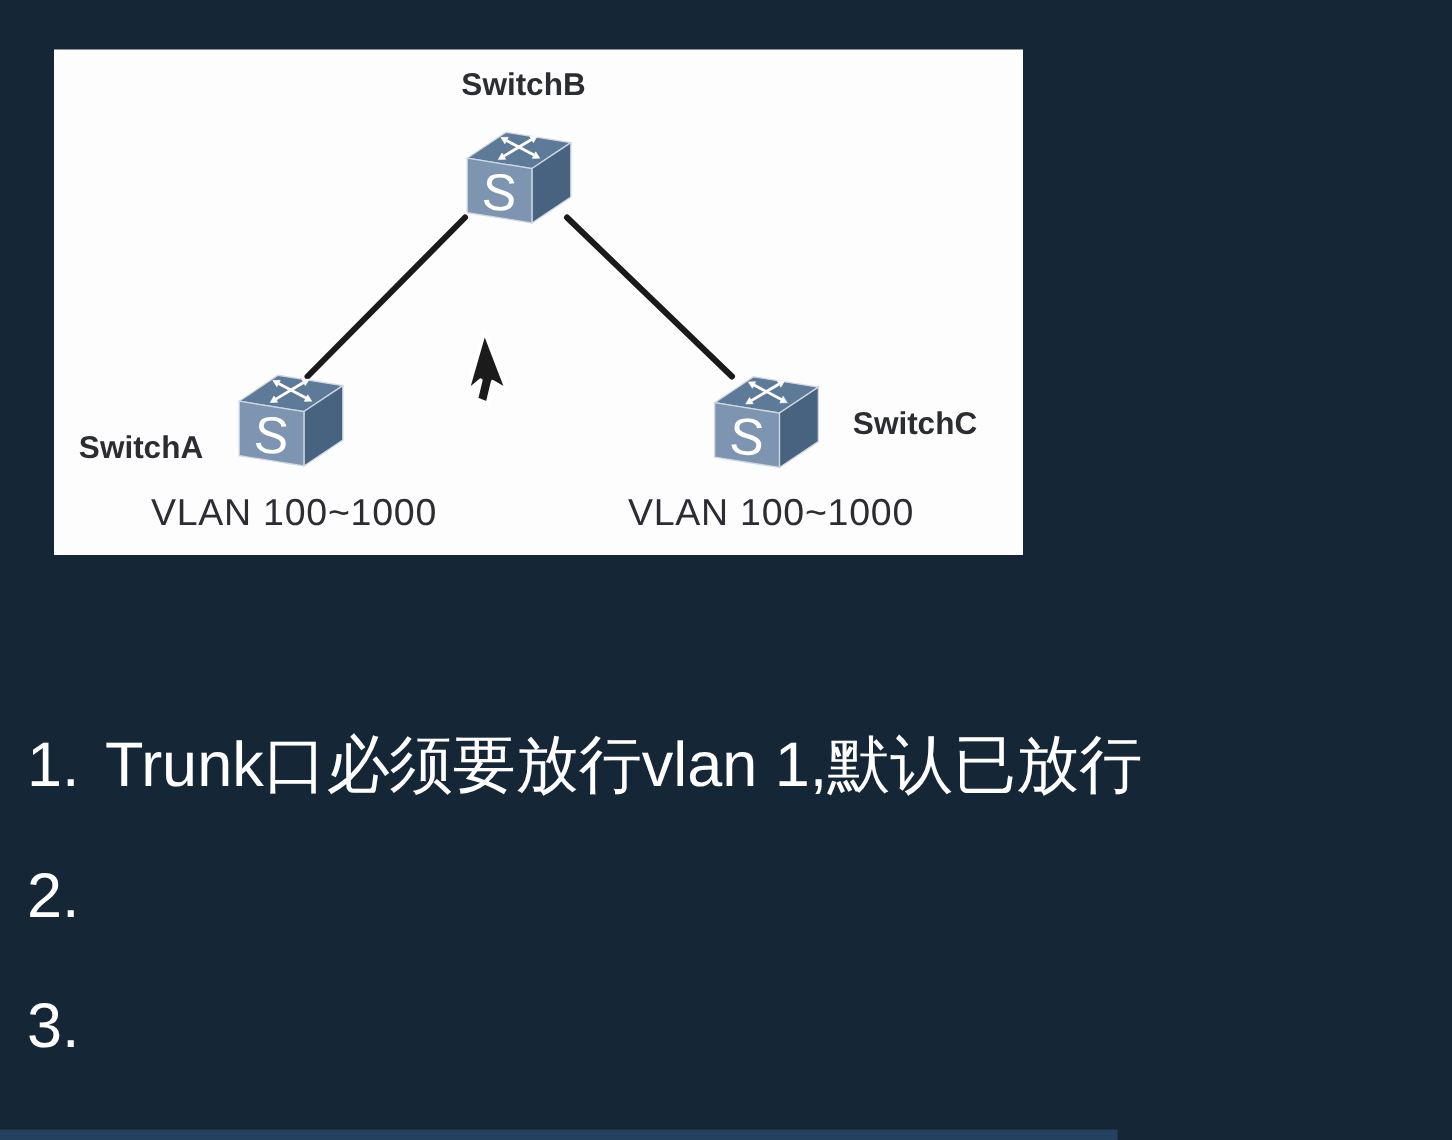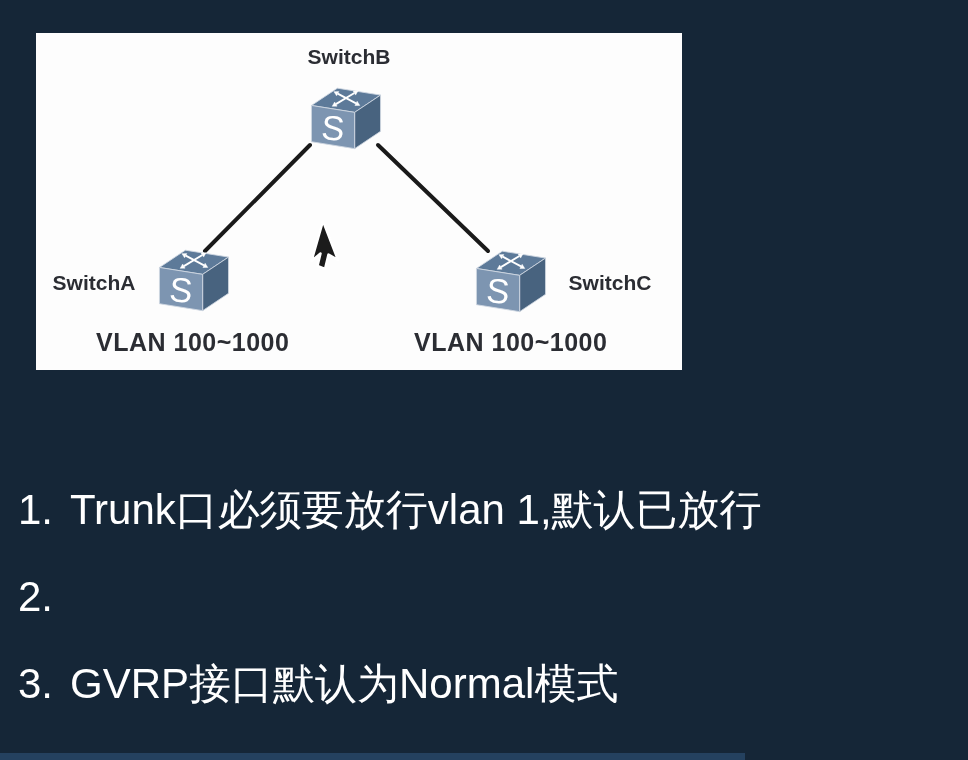--- a/index.html
+++ b/index.html
@@ -20,27 +20,27 @@
     background:var(--panel,#fdfdfd);
     padding-left:25px;
   }
   .links{position:absolute;left:0;top:0;width:646px;height:337px;}
   .node-label{
     position:absolute;color:var(--label-text,#2b2d33);
     font-weight:bold;font-size:21px;text-align:center;white-space:nowrap;
   }
   .vlan-label{
     position:absolute;color:var(--label-text,#2b2d33);
-    font-weight:bold;font-size:25px;text-align:left;white-space:nowrap;
+    font-weight:normal;font-size:25px;text-align:center;white-space:nowrap;
     letter-spacing:0.5px;
   }
   .switch-icon{position:absolute;width:88px;height:76px;}
   .lbl-b{left:255px;top:12px;width:116px;}
   .icon-b{left:266px;top:50px;}
-  .lbl-a{left:6px;top:238px;width:104px;}
+  .lbl-a{left:6px;top:254px;width:104px;}
   .icon-a{left:114px;top:212px;}
   .lbl-c{left:520px;top:238px;width:108px;}
   .icon-c{left:431px;top:213px;}
   .vlan-a{left:60px;top:295px;width:200px;}
   .vlan-c{left:378px;top:295px;width:200px;}
   .cursor{position:absolute;left:273px;top:186px;width:32px;height:54px;}
   
   .notes{position:absolute;left:0;top:466px;width:968px;}
   .note{
     display:flex;align-items:center;height:87px;
@@ -126,17 +126,16 @@
 <div class="notes">
   <div class="note">
     <span class="note-num">1.</span>
     <span class="note-text">Trunk口必须要放行vlan 1,默认已放行</span>
   </div>
   <div class="note">
     <span class="note-num">2.</span>
   </div>
   <div class="note">
     <span class="note-num">3.</span>
-    <span class="note-text">GVRP接口默认为Normal模式</span>
   </div>
 </div>
 
 <div class="bottom-bar"></div>
 
 </body></html>

